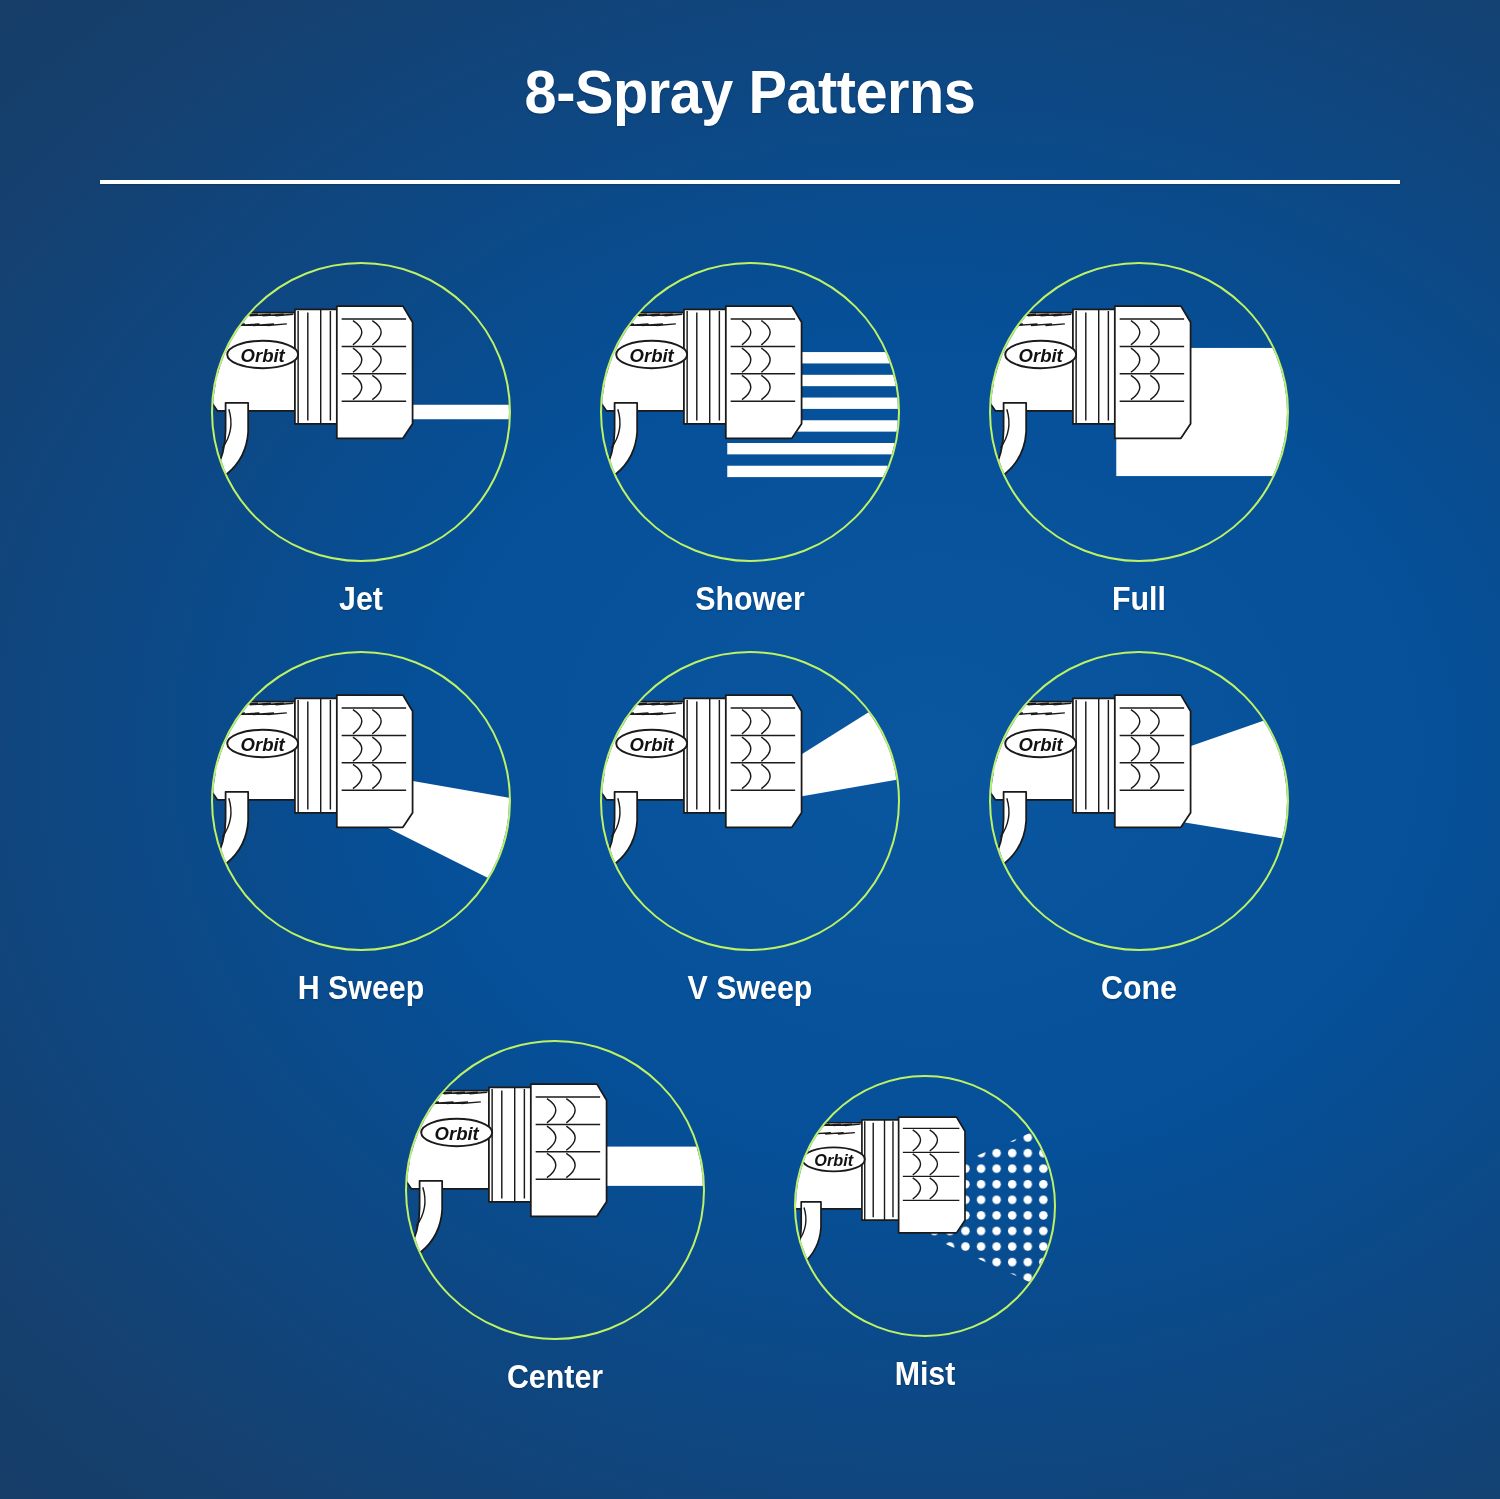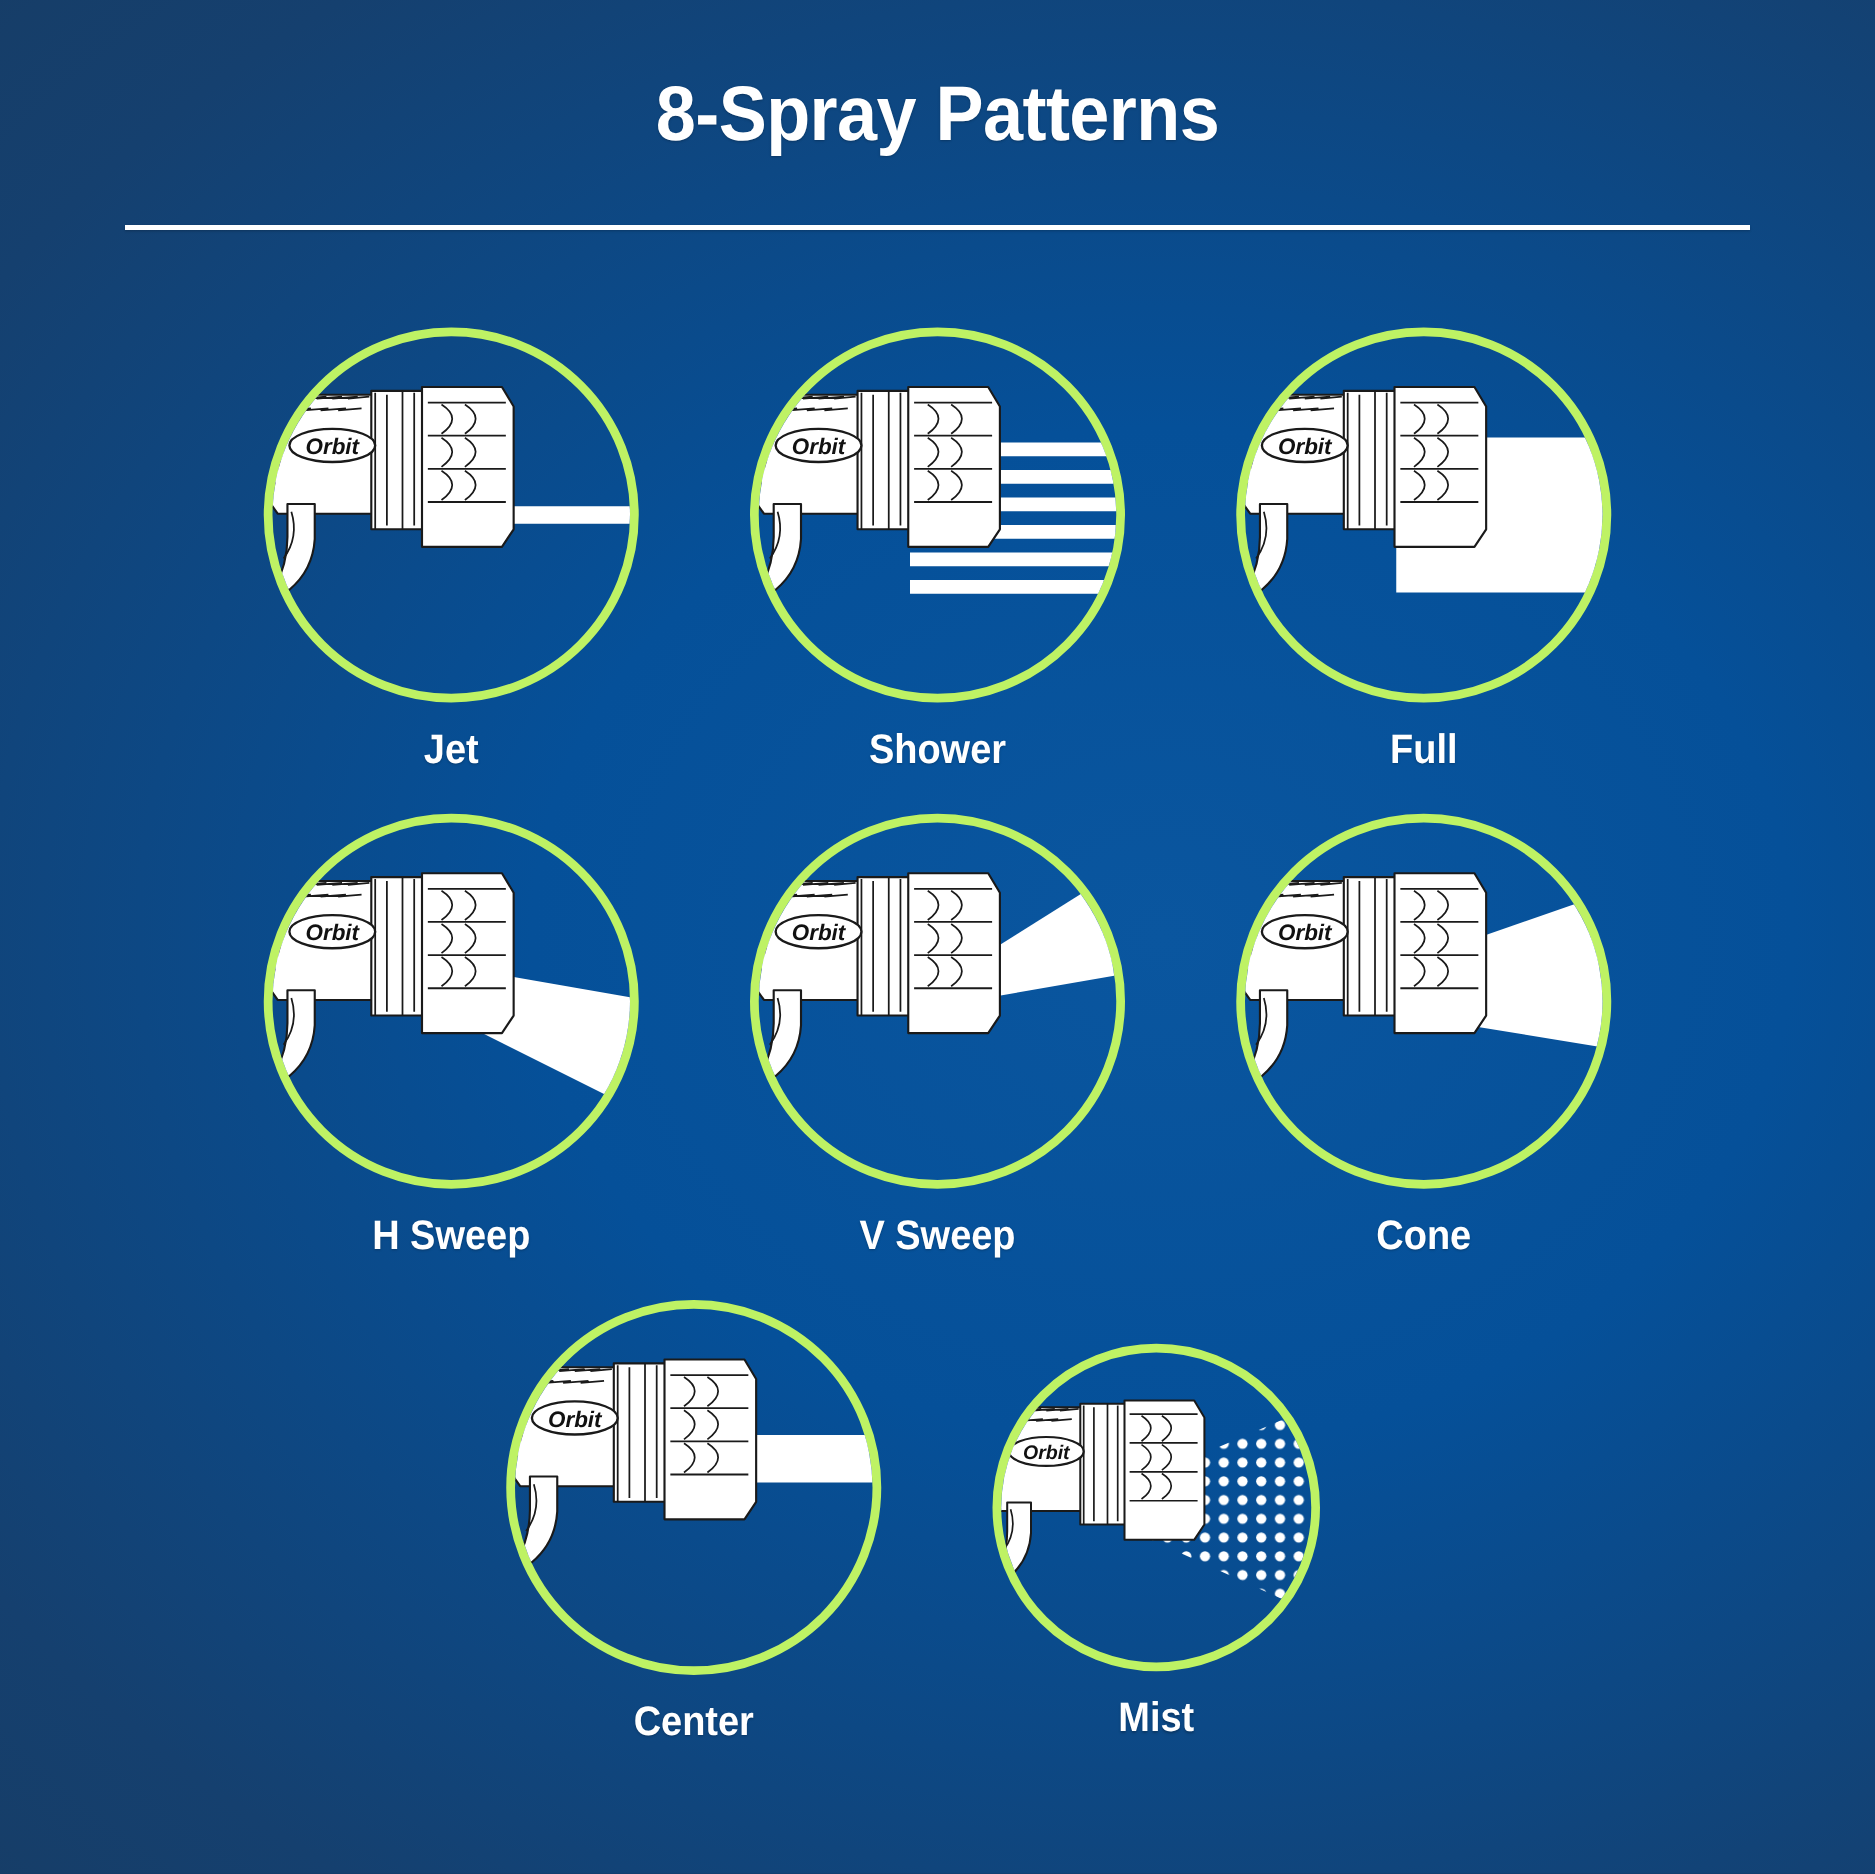--- a/index.html
+++ b/index.html
@@ -38,21 +38,21 @@
     box-shadow:0 1px 2px rgba(0,0,0,0.2);
   }
 
   .grid { position:absolute; inset:0; }
 
   .cell { position:absolute; width:300px; }
   .disc {
     position:relative;
     width:300px; height:300px;
     border-radius:50%;
-    border:7px solid #bef264;
+    border:2px solid #bef264;
     overflow:hidden;
   }
   .disc-inner {
     position:absolute; inset:-7px;
     border-radius:50%;
     overflow:hidden;
   }
   .label {
     margin-top:18px;
     text-align:center;

